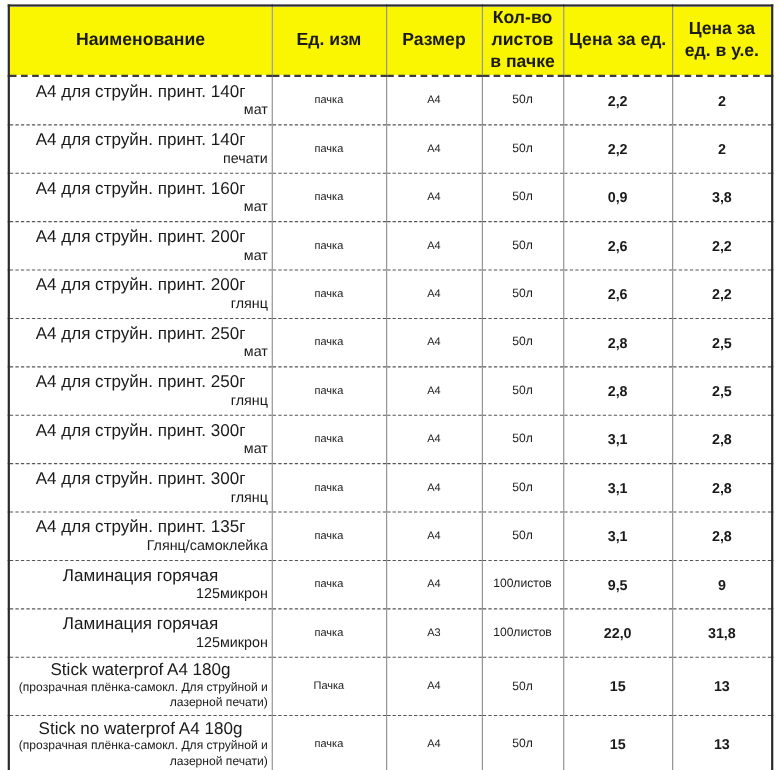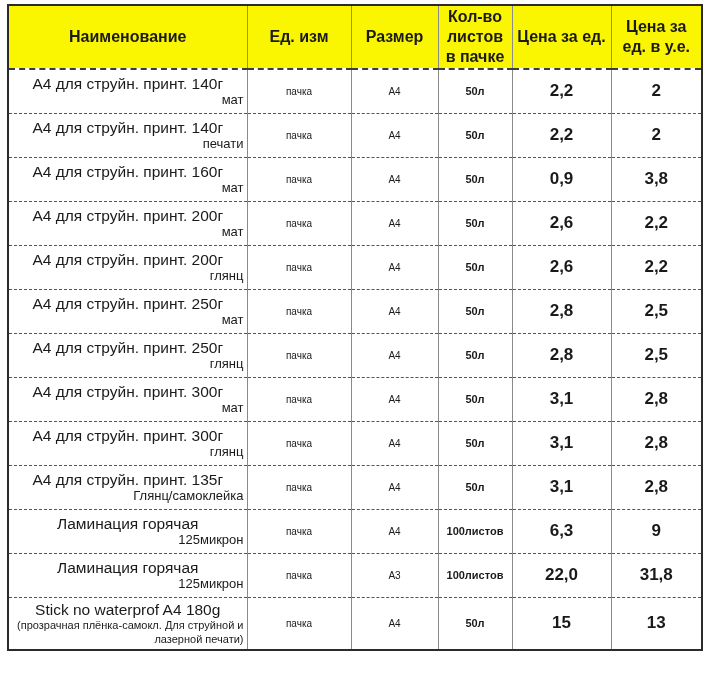--- a/index.html
+++ b/index.html
@@ -47,22 +47,22 @@
     border-bottom: 2px dashed #3c3c3c;
   }
   tbody tr { height: 44px; }
   tbody tr.tall { height: 53px; }
   tbody td { border-top: 1px dashed var(--row_line); }
   tbody tr:first-child td { border-top: none; }
   .nm { font-size: 15.5px; font-weight: normal; line-height: 1.25; }
   .sub { font-size: 13px; font-weight: normal; line-height: 1.15; text-align: right; }
   .sub-sm { font-size: 11px; line-height: 1.25; }
   .c-unit, .c-size { font-size: 10px; }
-  .c-sheets { font-size: 11px; font-weight: bold; }
-  .c-price, .c-usd { font-size: 17px; font-weight: bold; text-align: center; }
+  .c-sheets { font-size: 11px; font-weight: normal; }
+  .c-price, .c-usd { font-size: 13px; font-weight: bold; text-align: center; }
 </style>
 </head>
 <body>
 
 <div class="sheet">
   <table class="price-table">
     <colgroup>
       <col class="c1">
         <col class="c2">
         <col class="c3">
@@ -192,33 +192,44 @@
         <td class="c-usd">2,8</td>
       </tr>
       <tr>
         <td class="c-name">
           <div class="nm">Ламинация горячая</div>
           <div class="sub">125микрон</div>
         </td>
         <td class="c-unit">пачка</td>
         <td class="c-size">А4</td>
         <td class="c-sheets">100листов</td>
-        <td class="c-price">6,3</td>
+        <td class="c-price">9,5</td>
         <td class="c-usd">9</td>
       </tr>
       <tr>
         <td class="c-name">
           <div class="nm">Ламинация горячая</div>
           <div class="sub">125микрон</div>
         </td>
         <td class="c-unit">пачка</td>
         <td class="c-size">А3</td>
         <td class="c-sheets">100листов</td>
         <td class="c-price">22,0</td>
         <td class="c-usd">31,8</td>
+      </tr>
+      <tr class="tall">
+        <td class="c-name">
+          <div class="nm">Stick waterprof A4 180g</div>
+          <div class="sub sub-sm">(прозрачная плёнка-самокл. Для струйной и лазерной печати)</div>
+        </td>
+        <td class="c-unit">Пачка</td>
+        <td class="c-size">А4</td>
+        <td class="c-sheets">50л</td>
+        <td class="c-price">15</td>
+        <td class="c-usd">13</td>
       </tr>
       <tr class="tall">
         <td class="c-name">
           <div class="nm">Stick  no waterprof A4 180g</div>
           <div class="sub sub-sm">(прозрачная плёнка-самокл. Для струйной и лазерной печати)</div>
         </td>
         <td class="c-unit">пачка</td>
         <td class="c-size">А4</td>
         <td class="c-sheets">50л</td>
         <td class="c-price">15</td>

